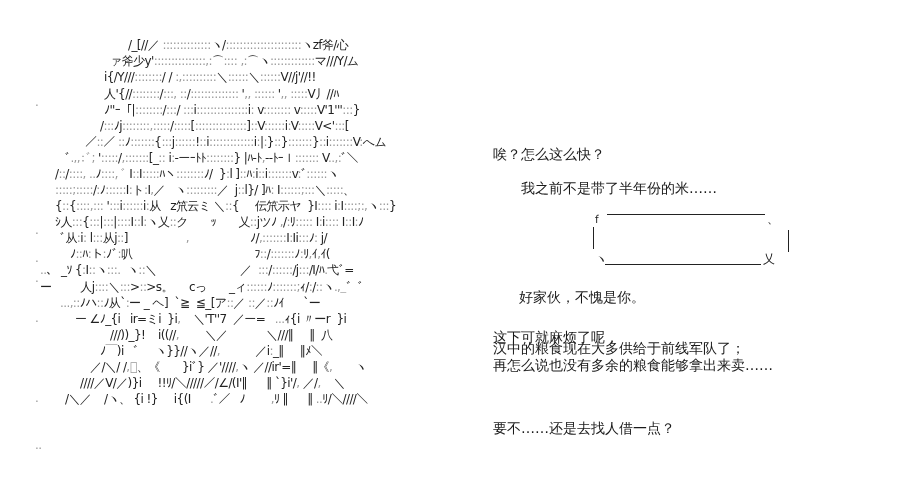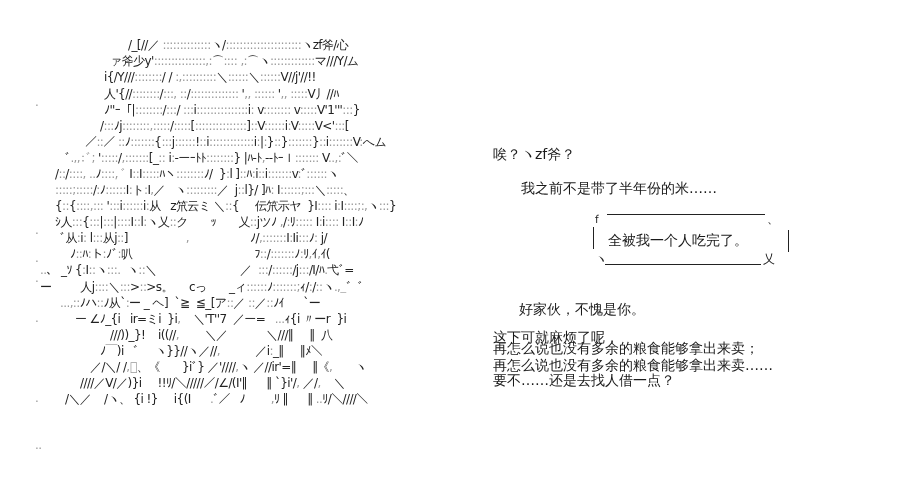--- a/index.html
+++ b/index.html
@@ -23,33 +23,32 @@
     .bubble .lside { position: absolute; left: 2px; top: 14px; width: 0; height: 22px; border-left: 1.2px solid #222; }
     .bubble .rside { position: absolute; left: 197px; top: 17px; width: 0; height: 22px; border-left: 1.2px solid #222; }
     .bubble .corner { position: absolute; font-family: "DejaVu Sans", sans-serif; font-size: 12px; color: #222; }
     .bubble .msg { position: absolute; left: 17px; top: 19px; font-family: "DejaVu Sans", sans-serif; font-size: 14px; color: #1a1a1a; white-space: pre; }
   </style>
 </head>
 <body>
 
 <div class="art" id="art"><div class="row" style="left: 128px; top: 37px;"><span>/_[//／ </span><span class="dots">::::::::::::::</span><span>ヽ/</span><span class="dots">::::::::::::::::::::::</span><span>ヽzf斧/心</span></div><div class="row" style="left: 110px; top: 53px;"><span>ァ斧少y'</span><span class="dots">:::::::::::::::,:</span><span>⌒</span><span class="dots">::::</span><span> </span><span class="dots">,:</span><span>⌒ヽ</span><span class="dots">:::::::::::::</span><span>マ///Y/ム</span></div><div class="row" style="left: 104px; top: 69px;"><span>i{/Y///</span><span class="dots">::::::::</span><span>/ / </span><span class="dots">:,::::::::::</span><span>＼</span><span class="dots">::::::</span><span>＼</span><span class="dots">::::::</span><span>V//j'//!!</span></div><div class="row" style="left: 104px; top: 86px;"><span>人'{//</span><span class="dots">::::::::</span><span>/</span><span class="dots">:::,</span><span> </span><span class="dots">::</span><span>/</span><span class="dots">::::::::::::::</span><span> '</span><span class="dots">,,</span><span> </span><span class="dots">::::::</span><span> '</span><span class="dots">,,</span><span> </span><span class="dots">:::::</span><span>V丿//ﾊ</span></div><div class="row" style="left: 104px; top: 102px;"><span>ﾉ''ｰ「|</span><span class="dots">::::::::</span><span>/</span><span class="dots">:::</span><span>/ </span><span class="dots">:::</span><span>i</span><span class="dots">:::::::::::::::</span><span>i</span><span class="dots">:</span><span> v</span><span class="dots">::::::::</span><span> v</span><span class="dots">:::::</span><span>V'1'''</span><span class="dots">:::</span><span>}</span></div><div class="row" style="left: 100px; top: 118px;"><span>/</span><span class="dots">:::</span><span>ﾉj</span><span class="dots">::::::::,:::::</span><span>/</span><span class="dots">:::::</span><span>[</span><span class="dots">:::::::::::::::</span><span>]</span><span class="dots">::</span><span>V</span><span class="dots">::::::</span><span>i</span><span class="dots">:</span><span>V</span><span class="dots">:::::</span><span>V&lt;'</span><span class="dots">:::</span><span>[</span></div><div class="row" style="left: 85px; top: 134px;"><span>／</span><span class="dots">::</span><span>／ </span><span class="dots">::</span><span>ﾉ</span><span class="dots">:::::::</span><span>{</span><span class="dots">:::</span><span>j</span><span class="dots">::::::</span><span>!</span><span class="dots">::</span><span>i</span><span class="dots">:::::::::::::</span><span>i</span><span class="dots">:</span><span>|</span><span class="dots">:</span><span>}</span><span class="dots">::</span><span>}</span><span class="dots">:::::::</span><span>}</span><span class="dots">::</span><span>i</span><span class="dots">:::::::</span><span>V</span><span class="dots">:</span><span>へム</span></div><div class="row" style="left: 65px; top: 150px;"><span>ﾞ</span><span class="dots">.,,:</span><span>ﾞ</span><span class="dots">;</span><span> '</span><span class="dots">:::::</span><span>/</span><span class="dots">,:::::::</span><span>[_</span><span class="dots">::</span><span> i</span><span class="dots">:</span><span>-ーｰﾄﾄ</span><span class="dots">::::::::</span><span>} |ﾊ-ﾄ</span><span class="dots">,</span><span>--ﾄｰｌ</span><span class="dots">:::::::</span><span> V</span><span class="dots">..,:</span><span>ﾞ＼</span></div><div class="row" style="left: 55px; top: 166px;"><span>/</span><span class="dots">::</span><span>/</span><span class="dots">::::,</span><span> </span><span class="dots">..</span><span>ﾉ</span><span class="dots">::::,</span><span>ﾞ I</span><span class="dots">::</span><span>I</span><span class="dots">:::::</span><span>ﾊヽ</span><span class="dots">::::::::</span><span>ﾉ/  }</span><span class="dots">:</span><span>l ]</span><span class="dots">::</span><span>ﾊ</span><span class="dots">:</span><span>i</span><span class="dots">::</span><span>i</span><span class="dots">:::::::</span><span>v</span><span class="dots">:</span><span>ﾞ</span><span class="dots">::::::</span><span>ヽ</span></div><div class="row" style="left: 55px; top: 182px;"><span class="dots">:::::;:::::</span><span>/</span><span class="dots">:</span><span>ﾉ</span><span class="dots">::::::</span><span>I</span><span class="dots">:</span><span>ト</span><span class="dots">:</span><span>I</span><span class="dots">,</span><span>／   ヽ</span><span class="dots">:::::::::</span><span>／  j</span><span class="dots">::</span><span>l}/ ]ﾊ</span><span class="dots">:</span><span> I</span><span class="dots">::::::;:::</span><span>＼</span><span class="dots">:::::</span><span>、</span></div><div class="row" style="left: 55px; top: 198px;"><span>{</span><span class="dots">::</span><span>{</span><span class="dots">::::,:::</span><span> '</span><span class="dots">:::</span><span>i</span><span class="dots">::::::</span><span>i</span><span class="dots">:</span><span>从   z笊云ミ ＼</span><span class="dots">::</span><span>{     伝笊示ヤ  }I</span><span class="dots">::::</span><span> i</span><span class="dots">:</span><span>I</span><span class="dots">::::;:,</span><span>ヽ</span><span class="dots">:::</span><span>}</span></div><div class="row" style="left: 55px; top: 214px;"><span>ｼ人</span><span class="dots">:::</span><span>{</span><span class="dots">:::</span><span>|</span><span class="dots">:::</span><span>|</span><span class="dots">::::</span><span>I</span><span class="dots">::</span><span>l</span><span class="dots">:</span><span>ヽ乂</span><span class="dots">::</span><span>ク       ｯ       乂</span><span class="dots">::</span><span>jツﾉ </span><span class="dots">,</span><span>/</span><span class="dots">:</span><span>ﾘ</span><span class="dots">:::::</span><span> I</span><span class="dots">:</span><span>i</span><span class="dots">::::</span><span> I</span><span class="dots">::</span><span>I</span><span class="dots">:</span><span>ﾉ</span></div><div class="row" style="left: 60px; top: 230px;"><span>ﾞ从</span><span class="dots">:</span><span>i</span><span class="dots">:</span><span> l</span><span class="dots">:::</span><span>从j</span><span class="dots">::</span><span>]                  </span><span class="dots">,</span><span>                   ﾉ/</span><span class="dots">,:::::::</span><span>I</span><span class="dots">:</span><span>Ii</span><span class="dots">:::</span><span>ﾉ</span><span class="dots">:</span><span> j/</span></div><div class="row" style="left: 70px; top: 246px;"><span>ﾉ</span><span class="dots">::</span><span>ﾊ</span><span class="dots">:</span><span>ト</span><span class="dots">:</span><span>ﾉﾞ</span><span class="dots">:</span><span>叭                                      ﾌ</span><span class="dots">::</span><span>/</span><span class="dots">:::::::</span><span>ﾉ</span><span class="dots">:</span><span>ﾘ</span><span class="dots">,</span><span>ｲ</span><span class="dots">,</span><span>ｲ(</span></div><div class="row" style="left: 40px; top: 262px;"><span class="dots">..</span><span>、 _ｿ {</span><span class="dots">:</span><span>I</span><span class="dots">::</span><span>ヽ</span><span class="dots">:::.</span><span>  ヽ</span><span class="dots">::</span><span>＼                          ／  </span><span class="dots">:::</span><span>/</span><span class="dots">::::::</span><span>/j</span><span class="dots">:::</span><span>/I/ﾊ</span><span class="dots">.</span><span>弋ﾞ=</span></div><div class="row" style="left: 40px; top: 279px;"><span>ー         人j</span><span class="dots">::::</span><span>＼</span><span class="dots">:::</span><span>&gt;</span><span class="dots">::</span><span>&gt;s。     cっ       _ィ</span><span class="dots">::::::</span><span>ﾉ</span><span class="dots">:::::::;</span><span>ｨ/</span><span class="dots">:</span><span>/</span><span class="dots">::</span><span>ヽ</span><span class="dots">.,</span><span>_ﾞ ﾞ</span></div><div class="row" style="left: 60px; top: 295px;"><span class="dots">...,::</span><span>ﾉハ</span><span class="dots">::</span><span>ﾉ从`</span><span class="dots">:</span><span>ー _ ヘ]  `≧  ≦_[ア</span><span class="dots">::</span><span>／ </span><span class="dots">::</span><span>／</span><span class="dots">::</span><span>ﾉｲ      `ー</span></div><div class="row" style="left: 75px; top: 311px;"><span>ー ∠ﾉ_{i   ir=ミi  }i</span><span class="dots">,</span><span>    ＼'T''7  ／ー=   </span><span class="dots">...</span><span>ｨ{i 〃ーr  }i</span></div><div class="row" style="left: 110px; top: 327px;"><span>///))_}!    i((//</span><span class="dots">,</span><span>        ＼／            ＼///‖     ‖  八</span></div><div class="row" style="left: 100px; top: 343px;"><span>ﾉ￣)i   ﾞ     ヽ}}//ヽ／//</span><span class="dots">,</span><span>           ／i</span><span class="dots">:</span><span>_‖     ‖ﾒ＼</span></div><div class="row" style="left: 90px; top: 359px;"><span>／/＼/ /</span><span class="dots">,</span><span>ﾞ、《       }iﾞ} ／'////</span><span class="dots">,</span><span>ヽ ／//ir'=‖     ‖《</span><span class="dots">,</span><span>       ヽ</span></div><div class="row" style="left: 80px; top: 375px;"><span>////／V/／)}i     !!ﾘ/＼/////／/∠/(I'‖      ‖ `}i'/</span><span class="dots">,</span><span> ／/</span><span class="dots">,</span><span>    ＼</span></div><div class="row" style="left: 65px; top: 391px;"><span>/＼／    /ヽ、 {i !}     i{(I      </span><span class="dots">.</span><span>ﾞ／   ﾉ        </span><span class="dots">,</span><span>ﾘ ‖      ‖ </span><span class="dots">..</span><span>ﾘ/＼////＼</span></div><div class="row dots" style="left: 35px; top: 94px;">.</div><div class="row dots" style="left: 35px; top: 222px;">.</div><div class="row dots" style="left: 35px; top: 250px;">.</div><div class="row dots" style="left: 35px; top: 270px;">.</div><div class="row dots" style="left: 35px; top: 310px;">.</div><div class="row dots" style="left: 35px; top: 390px;">.</div><div class="row dots" style="left: 35px; top: 437px;">..</div></div>
 
-<div class="text" style="left:493px; top:146px;">唉？ヽzf斧？</div>
+<div class="text" style="left:493px; top:146px;">唉？怎么这么快？</div>
 <div class="text" style="left:521px; top:180px;">我之前不是带了半年份的米……</div>
 
 <div class="bubble">
   <div class="top-line"></div>
   <div class="bot-line"></div>
   <div class="lside"></div>
   <div class="rside"></div>
   <span class="corner" style="left:0px; top:-2px;">ｆ</span>
   <span class="corner" style="left:176px; top:-2px;">、</span>
   <span class="corner" style="left:4px; top:38px;">ヽ</span>
   <span class="corner" style="left:172px; top:38px;">乂</span>
-  <span class="msg">全被我一个人吃完了。</span>
 </div>
 
-<div class="text" style="left:519px; top:289px;margin-top:12px;">好家伙，不愧是你。</div>
+<div class="text" style="left:519px; top:289px;">好家伙，不愧是你。</div>
 
 <div class="text" style="left:493px; top:329px;">这下可就麻烦了呢，</div>
-<div class="text" style="left:493px; top:340px;">再怎么说也没有多余的粮食能够拿出来卖；</div>
+<div class="text" style="left:493px; top:340px;">汉中的粮食现在大多供给于前线军队了；</div>
 <div class="text" style="left:493px; top:357px;">再怎么说也没有多余的粮食能够拿出来卖……</div>
-<div class="text" style="left:493px; top:372px;">要不……还是去找人借一点？</div>
+<div class="text" style="left:493px; top:420px;">要不……还是去找人借一点？</div>
 
 </body></html>

